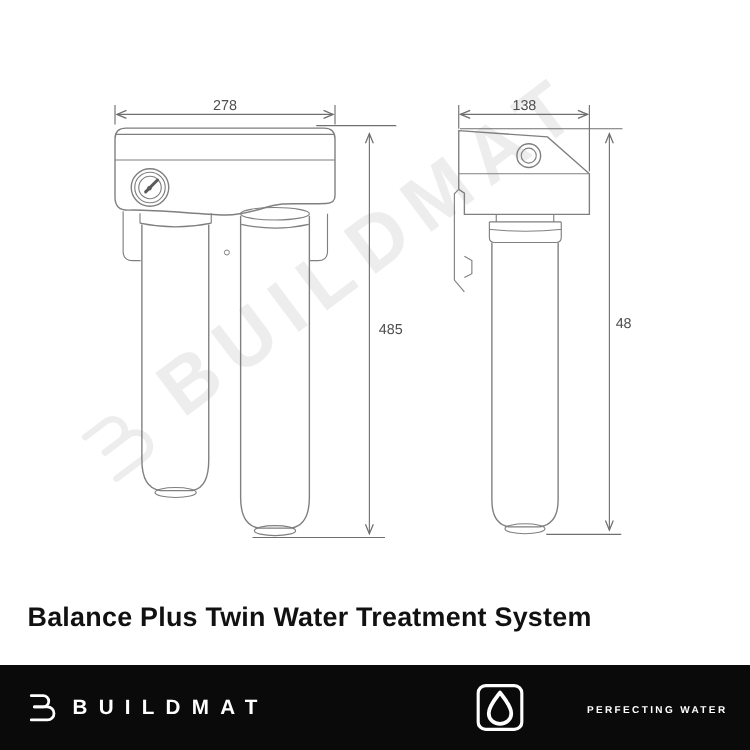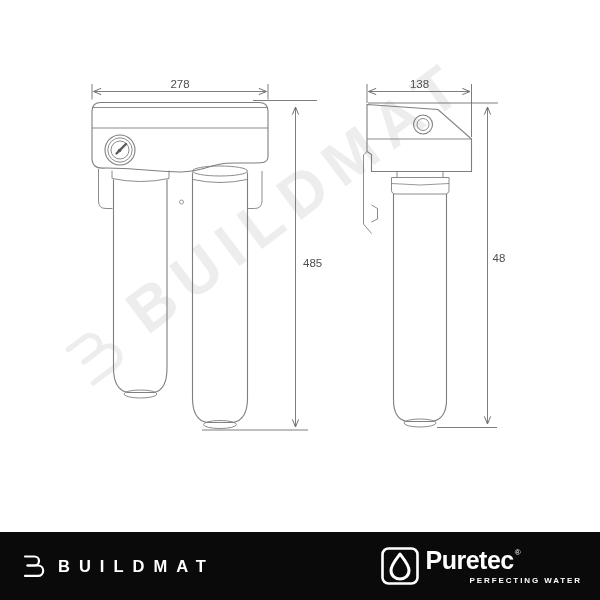--- a/index.html
+++ b/index.html
@@ -126,37 +126,34 @@
       <path d="M367,84 L367,103 M471.5,84 L471.5,137"></path>
       <line x1="368.5" y1="91.5" x2="470" y2="91.5" marker-start="url(#arr)" marker-end="url(#arr)"></line>
       <path d="M368,103 L498,103"></path>
       <path d="M437,427.5 L497,427.5"></path>
       <line x1="487.5" y1="107" x2="487.5" y2="424" marker-start="url(#arr)" marker-end="url(#arr)"></line>
     </g>
     <text class="dim-label" x="419.5" y="88" text-anchor="middle">138</text>
     <text class="dim-label" x="492.5" y="262" text-anchor="start">48</text>
   </svg>
 
+  <div id="title">Balance Plus Twin Water Treatment System</div>
 
   <div id="footer">
     <div class="bm-block">
       <svg width="27" height="27" viewBox="0 0 27 27">
         <path d="M3,3.5 h9.5 a4.5,4.5 0 0 1 0,9 h-7" stroke="#fff" stroke-width="2.2" fill="none" stroke-linecap="round"></path>
         <path d="M5.5,12.5 h10.5 a5.2,5.2 0 0 1 0,10.4 h-13" stroke="#fff" stroke-width="2.2" fill="none" stroke-linecap="round"></path>
       </svg>
       <span class="bm-text">BUILDMAT</span>
     </div>
     <div class="pt-block">
       <svg width="38" height="38" viewBox="0 0 38 38">
         <rect x="1.5" y="1.5" width="35" height="35" rx="6" fill="none" stroke="#fff" stroke-width="2.6"></rect>
         <path d="M19,7 C17,10 10,17.5 10,23.5 C10,28.7 14,32 19,32 C24,32 28,28.7 28,23.5 C28,17.5 21,10 19,7 Z" stroke="#fff" stroke-width="3" fill="none" stroke-linejoin="round"></path>
       </svg>
       <div class="pt-col">
-        <div class="pt-name-row">
-          <span class="pt-name">Puretec</span>
-          <span class="pt-reg">®</span>
-        </div>
         <span class="pt-tag">PERFECTING WATER</span>
       </div>
     </div>
   </div>
 
 </div>
 
 </body></html>

